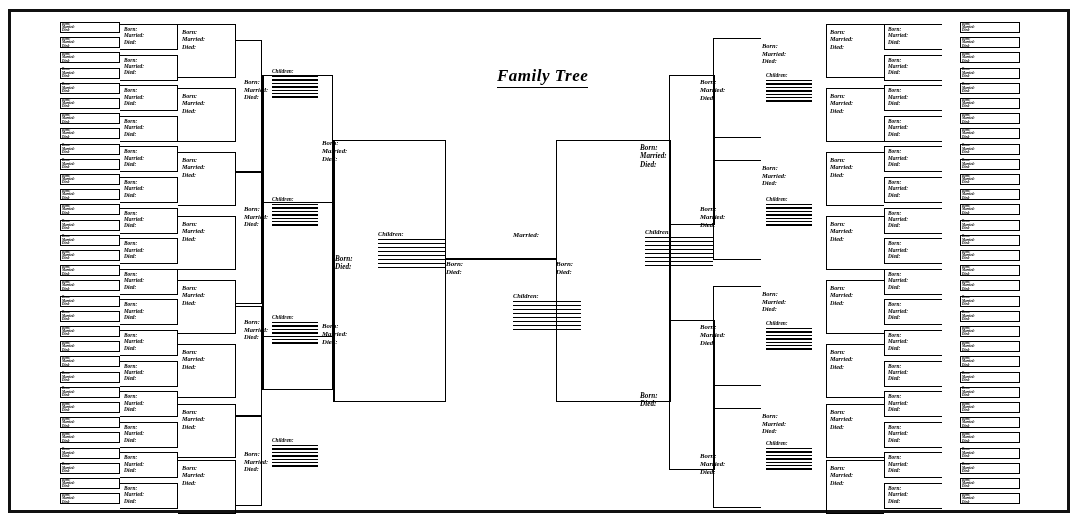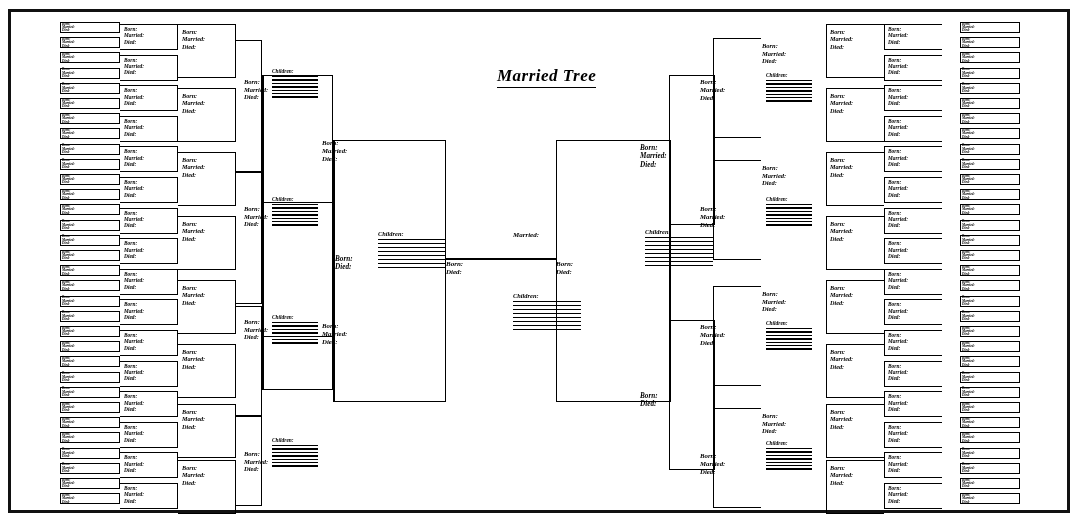--- a/index.html
+++ b/index.html
@@ -49,21 +49,21 @@
 
   .mini{position:absolute;font-style:italic;font-weight:bold;white-space:nowrap;
         line-height:1.0;}
 </style>
 </head>
 <body>
 
 <div id="sheet">
   <div id="frame"></div>
 
-  <div id="title">Married Tree</div>
+  <div id="title">Family Tree</div>
 
   <div id="canvas">
       <div class="hline" style="left: 446px; top: 258px; width: 110px;"></div>
       <div class="bmd" style="left: 513px; top: 231px; font-size: 7px;">Married:</div>
       <div class="bmd" style="left: 446px; top: 260px; font-size: 7px;">
         <div>Born:</div>
         <div>Died:</div>
       </div>
       <div class="bmd" style="left: 556px; top: 260px; font-size: 7px;">
         <div>Born:</div>

